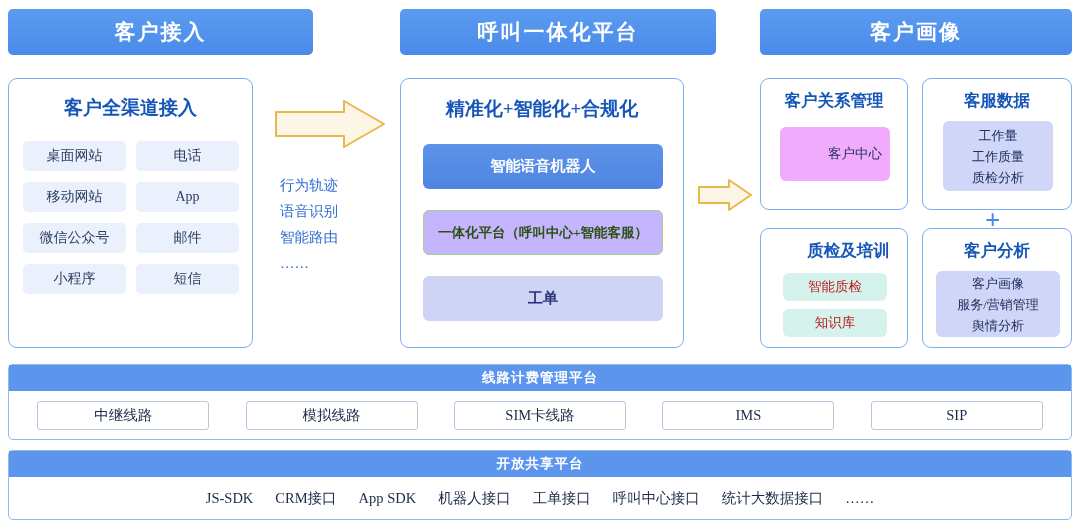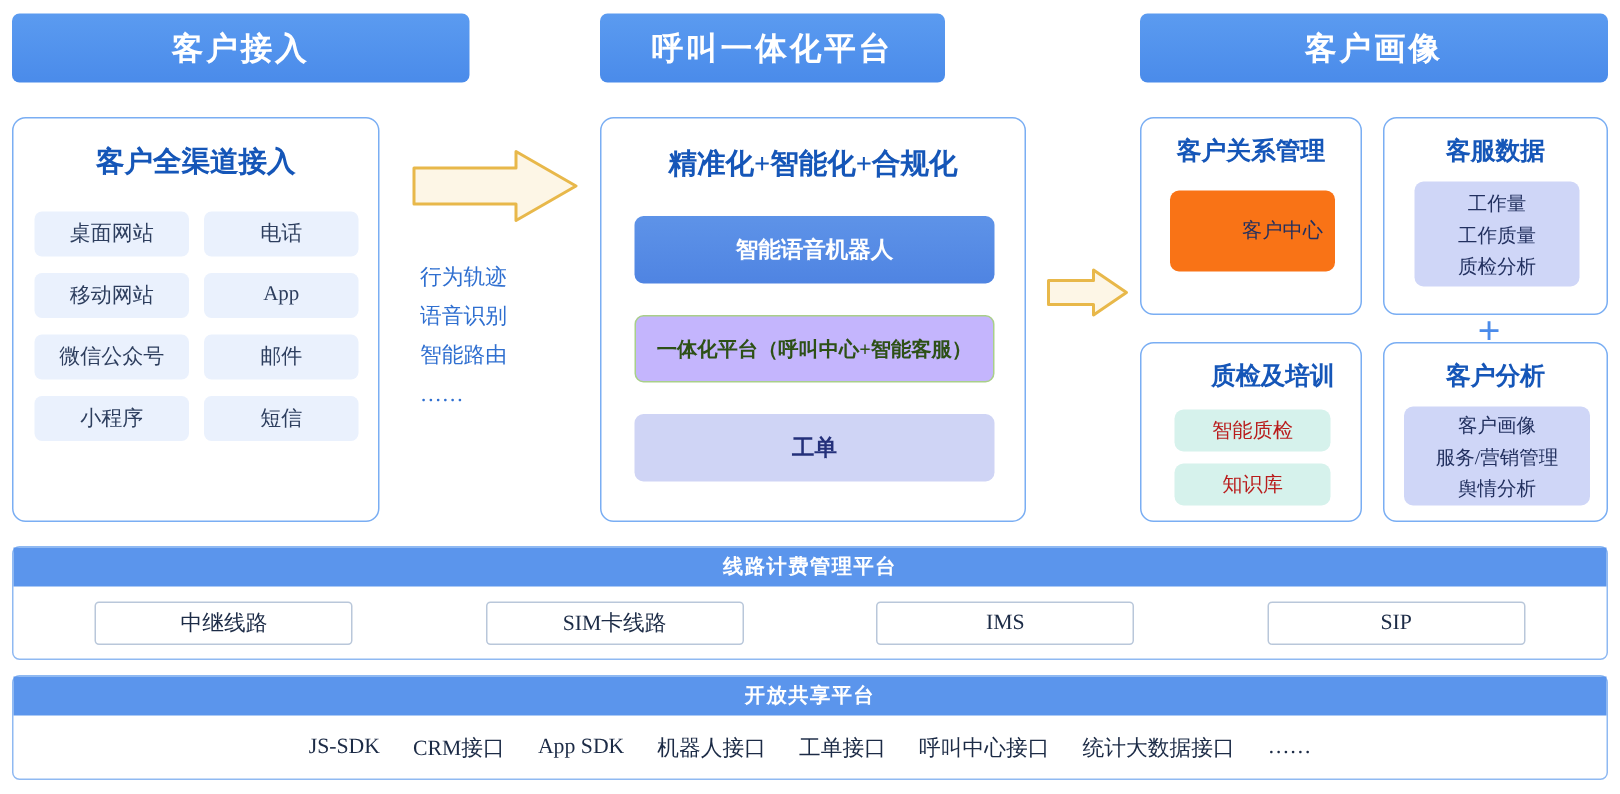--- a/index.html
+++ b/index.html
@@ -29,21 +29,21 @@
     background: linear-gradient(180deg, #5b9bf0 0%, #4a8bea 100%);
     color: #ffffff;
     font-size: 21px;
     font-weight: bold;
     display: flex;
     align-items: center;
     justify-content: center;
     letter-spacing: 2px;
   }
   #hdr-access  { left: 8px;   top: 9px;  width: 305px; }
-  #hdr-platform{ left: 400px; top: 9px;  width: 230px; }
+  #hdr-platform{ left: 400px; top: 9px;  width: 316px; }
   #hdr-profile { left: 760px; top: 9px;  width: 312px; }
 
   
   .panel {
     position: absolute;
     border: 1.6px solid #7aaef3;
     border-radius: 9px;
     background: #ffffff;
     box-sizing: border-box;
   }
@@ -166,21 +166,21 @@
     border-radius: 6px;
     box-sizing: border-box;
     display: flex;
     flex-direction: column;
     align-items: center;
     justify-content: center;
     text-align: center;
   }
   #crm-center {
     left: 19px; top: 48px; width: 110px; height: 54px;
-    background: #f97316;
+    background: #f0abfc;
     color: #23305f;
     font-size: 13.5px;
     padding-left: 40px;
   }
   #cs-stack {
     left: 20px; top: 42px; width: 110px; height: 70px;
     background: #cfd6f7;
     color: #22305f;
     font-size: 13px;
     line-height: 21px;
@@ -349,20 +349,21 @@
       <div>客户画像</div>
       <div>服务/营销管理</div>
       <div>舆情分析</div>
     </div>
   </div>
 
   <div id="band-line">
     <div class="band-head">线路计费管理平台</div>
     <div class="line-row">
       <div class="line-cell">中继线路</div>
+      <div class="line-cell">模拟线路</div>
       <div class="line-cell">SIM卡线路</div>
       <div class="line-cell">IMS</div>
       <div class="line-cell">SIP</div>
     </div>
   </div>
 
   <div id="band-open">
     <div class="band-head">开放共享平台</div>
     <div class="open-row">
       <span>JS-SDK</span>

